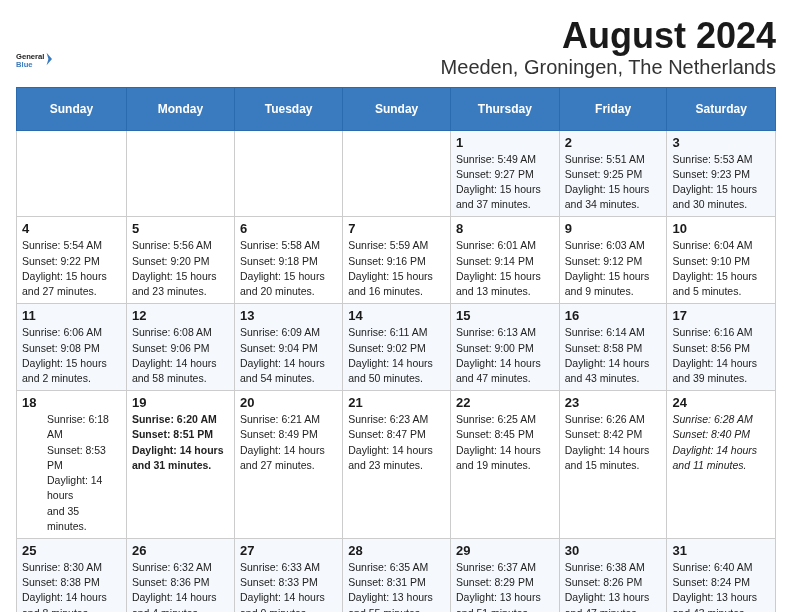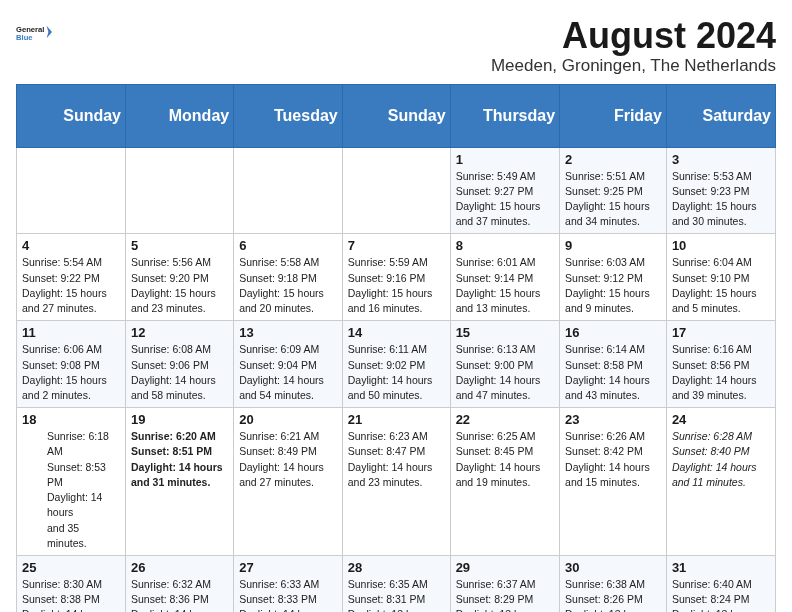--- a/index.html
+++ b/index.html
@@ -6,21 +6,21 @@
     body {
       font-family: Arial, sans-serif;
       background: #fff;
       width: 792px;
       min-height: 612px;
       padding: 16px;
     }
     .header-area {
       display: flex;
       justify-content: space-between;
-      align-items: flex-start;
+      align-items: flex-end;
       margin-bottom: 8px;
     }
     .logo {
       display: flex;
       align-items: center;
       gap: 4px;
     }
     .logo-icon {
       width: 36px;
       height: 36px;
@@ -28,36 +28,36 @@
     .title-area {
       text-align: right;
     }
     .month-title {
       font-size: 36px;
       font-weight: bold;
       color: #1a1a1a;
       line-height: 1.1;
     }
     .location-title {
-      font-size: 17px;
+      font-size: 20px;
       color: #333;
       font-weight: normal;
     }
     .calendar {
       width: 100%;
       border-collapse: collapse;
       font-size: 11px;
     }
     .calendar th {
       background: #3a7bbf;
       color: #fff;
       font-weight: bold;
-      font-size: 16px;
-      padding: 22px 4px;
-      text-align: right;
+      font-size: 12px;
+      padding: 14px 4px;
+      text-align: center;
       border: 1px solid #2a6aaf;
     }
     .calendar td {
       border: 1px solid #ccc;
       vertical-align: top;
       padding: 4px 5px;
       width: 113px;
       min-height: 80px;
       background: #fff;
     }

